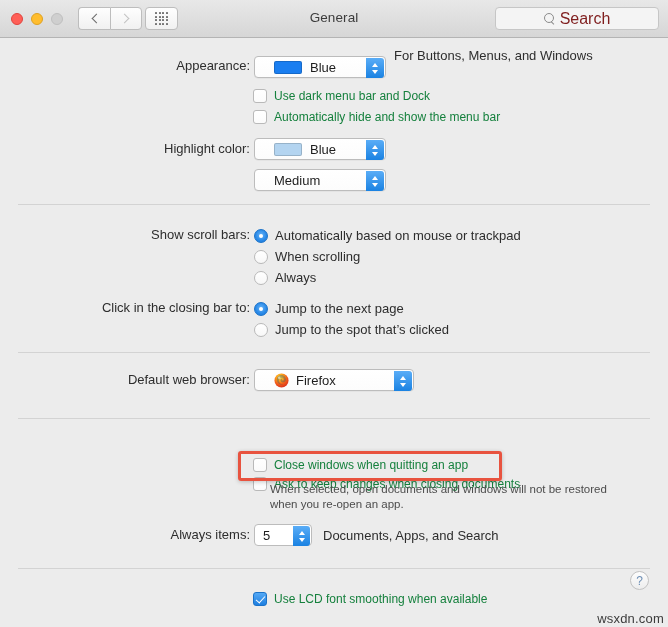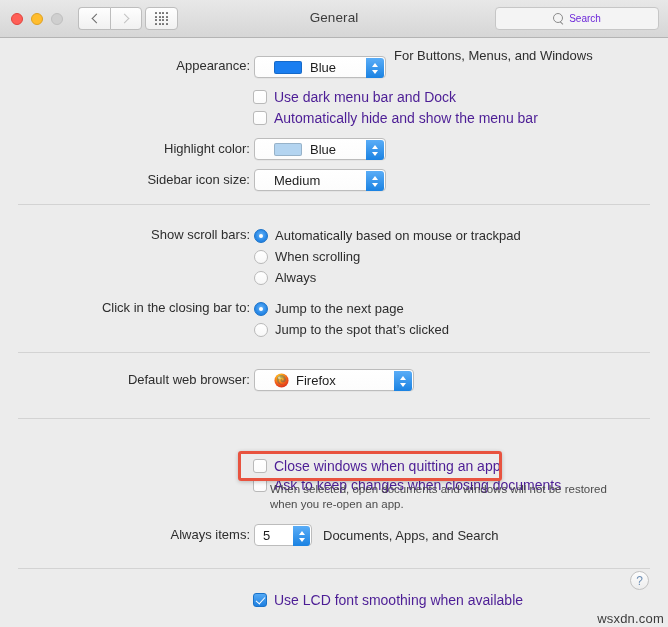--- a/index.html
+++ b/index.html
@@ -139,22 +139,22 @@
   .search-icon::after {
     content: "";
     position: absolute;
     left: 7px; top: 7.5px;
     width: 4px; height: 1.3px;
     background: #8c8c8c;
     transform: rotate(45deg);
     transform-origin: left center;
   }
   .search-placeholder {
-    font-size: 10px;
-    color: #6d28d9;
+    font-size: 16px;
+    color: #7f1d1d;
   }
 
   
   .content {
     position: absolute;
     left: 0;
     top: 38px;
     width: 668px;
     height: 589px;
     background: #ececec;
@@ -255,22 +255,22 @@
   .cbox.on::after {
     content: "";
     position: absolute;
     left: 4px; top: 1px;
     width: 4px; height: 8px;
     border: solid #fff;
     border-width: 0 1.8px 1.8px 0;
     transform: rotate(42deg);
   }
   .cb-label {
-    font-size: 14px;
-    color: #4c1d95;
+    font-size: 12px;
+    color: #15803d;
     white-space: nowrap;
   }
 
   
   .radio-group { position: absolute; }
   .rrow {
     display: flex;
     align-items: center;
     gap: 7px;
     height: 21px;
@@ -458,23 +458,20 @@
     </div>
     <div class="popup" style="position:absolute; left:254px; top:100px; width:132px;">
       <span class="swatch" id="sw-highlight" style="background: rgb(179, 212, 240);"></span>
       <span class="popup-text">Blue</span>
       <span class="popup-arrows">
         <span class="arr-up"></span>
           <span class="arr-dn"></span>
       </span>
     </div>
 
-    <div class="row" style="left:0; top:134px; width:250px; justify-content:flex-end;">
-      <span class="lbl">Sidebar icon size:</span>
-    </div>
     <div class="popup" style="position:absolute; left:254px; top:131px; width:132px;">
       <span class="popup-text">Medium</span>
       <span class="popup-arrows">
         <span class="arr-up"></span>
           <span class="arr-dn"></span>
       </span>
     </div>
 
     <div class="divider" style="top:166px;"></div>
 

